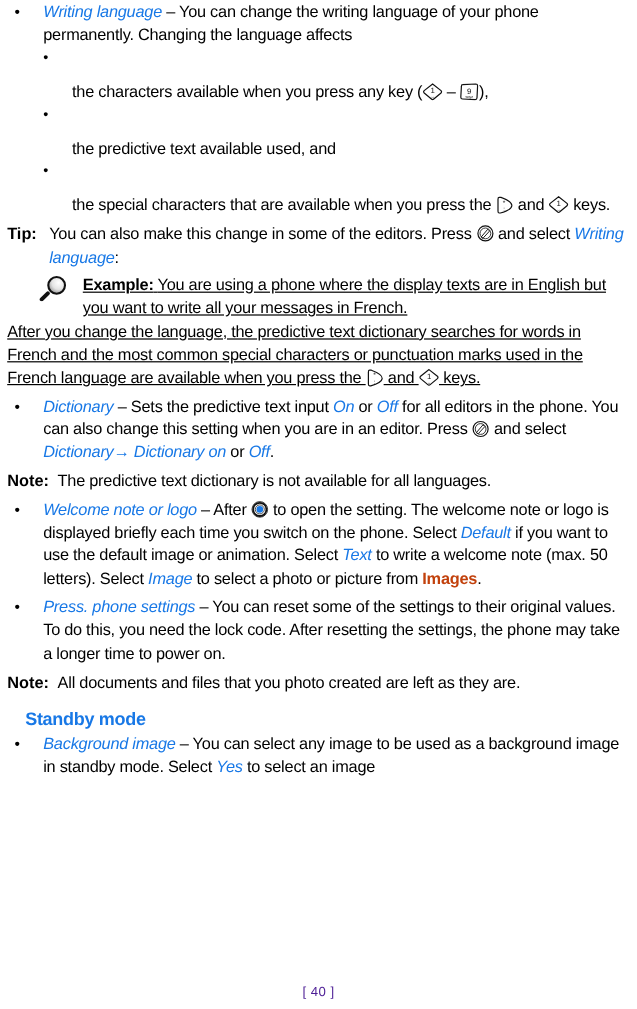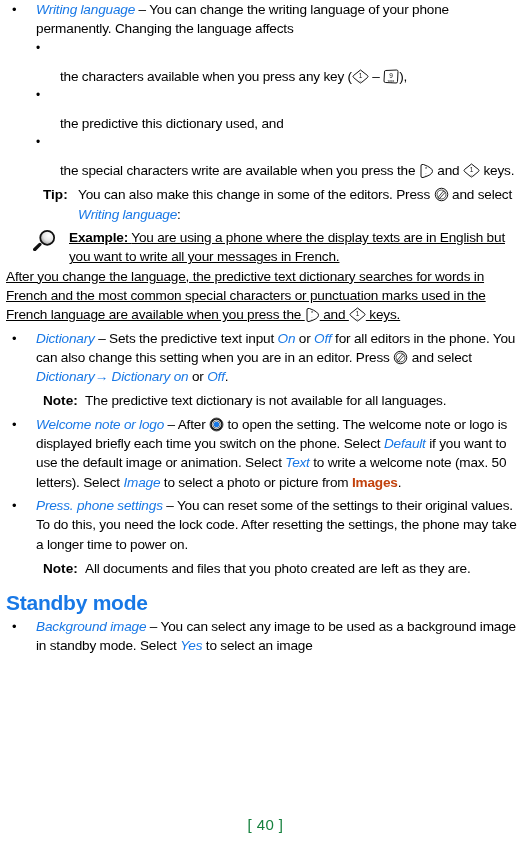--- a/index.html
+++ b/index.html
@@ -72,21 +72,20 @@
     display: flex;
     align-items: flex-start;
     margin-top: 5px;
   }
   .note-row .nlabel {
     flex: 0 0 auto;
     font-weight: bold;
     width: 35px;
     font-size: 13.6px;
     line-height: 19.3px;
-    margin-left: 37px;
   }
   .note-row .ntext {
     flex: 1 1 auto;
   }
 
   
   .example-block {
     margin-top: 4px;
     position: relative;
   }
@@ -105,36 +104,36 @@
     text-decoration: underline;
   }
   .example-body {
     padding-left: 0px;
     text-decoration: underline;
   }
 
   
   h2.section {
     color: #1878e6;
-    font-size: 21px;
+    font-size: 15px;
     font-weight: bold;
-    margin: 13px 0 2px 0;
+    margin: 13px 0 2px 15px;
     padding-left: 0px;
     letter-spacing: -0.25px;
   }
 
   
   .footer {
     position: absolute;
     left: 0;
     right: 0;
     bottom: 8px;
     text-align: center;
-    color: #15803d;
-    font-size: 15px;
+    color: #4c1d95;
+    font-size: 11px;
     letter-spacing: 0.4px;
   }
 
   
   .icon {
     display: inline-block;
     vertical-align: -3px;
     position: relative;
   }
 
@@ -206,26 +205,26 @@
             <text x="17" y="24" font-family="Liberation Sans, sans-serif" font-size="6" text-anchor="middle" fill="#111">␣</text>
           </svg></span><span> – </span><span class="icon key9"><svg viewBox="0 0 32 30" width="16" height="15">
             <path d="M5 3 L27 2 Q30 2 30 5 L29 25 Q29 28 26 28 L5 27 Q2 27 2 24 L3 6 Q3 3 5 3 Z" fill="#ffffff" stroke="#111" stroke-width="2"></path>
             <text x="16" y="18" font-family="Liberation Sans, sans-serif" font-size="13" text-anchor="middle" fill="#111">9</text>
             <text x="16" y="25" font-family="Liberation Sans, sans-serif" font-size="6" text-anchor="middle" fill="#111">wxyz</text>
           </svg></span><span>),</span></div>
   </div>
 
   <div class="bullet-row bullet-l2">
     <div class="bdot">•</div>
-    <div class="btext t">the predictive this dictionary used, and</div>
+    <div class="btext t">the predictive text available used, and</div>
   </div>
 
   <div class="bullet-row bullet-l2">
     <div class="bdot">•</div>
-    <div class="btext t"><span>the special characters write are available when you press the </span><span class="icon keystar"><svg viewBox="0 0 30 32" width="15" height="16">
+    <div class="btext t"><span>the special characters that are available when you press the </span><span class="icon keystar"><svg viewBox="0 0 30 32" width="15" height="16">
             <path d="M6 3 Q4 3 4 6 L4 26 Q4 29 6 29 L8 29 Q26 24 27 17 Q28 10 9 3 Z" fill="#ffffff" stroke="#111" stroke-width="2"></path>
             <text x="14" y="15" font-family="Liberation Sans, sans-serif" font-size="11" text-anchor="middle" fill="#111">*</text>
             <text x="14" y="26" font-family="Liberation Sans, sans-serif" font-size="10" text-anchor="middle" fill="#111">:</text>
           </svg></span><span> and </span><span class="icon key1"><svg viewBox="0 0 34 30" width="17" height="15">
             <path d="M17 2 L31 13 Q33 15 31 17 L19 27 Q17 29 15 27 L3 17 Q1 15 3 13 Z" fill="#ffffff" stroke="#111" stroke-width="2"></path>
             <text x="17" y="17" font-family="Liberation Sans, sans-serif" font-size="13" text-anchor="middle" fill="#111">1</text>
             <text x="17" y="24" font-family="Liberation Sans, sans-serif" font-size="6" text-anchor="middle" fill="#111">␣</text>
           </svg></span><span> keys.</span></div>
   </div>
 

